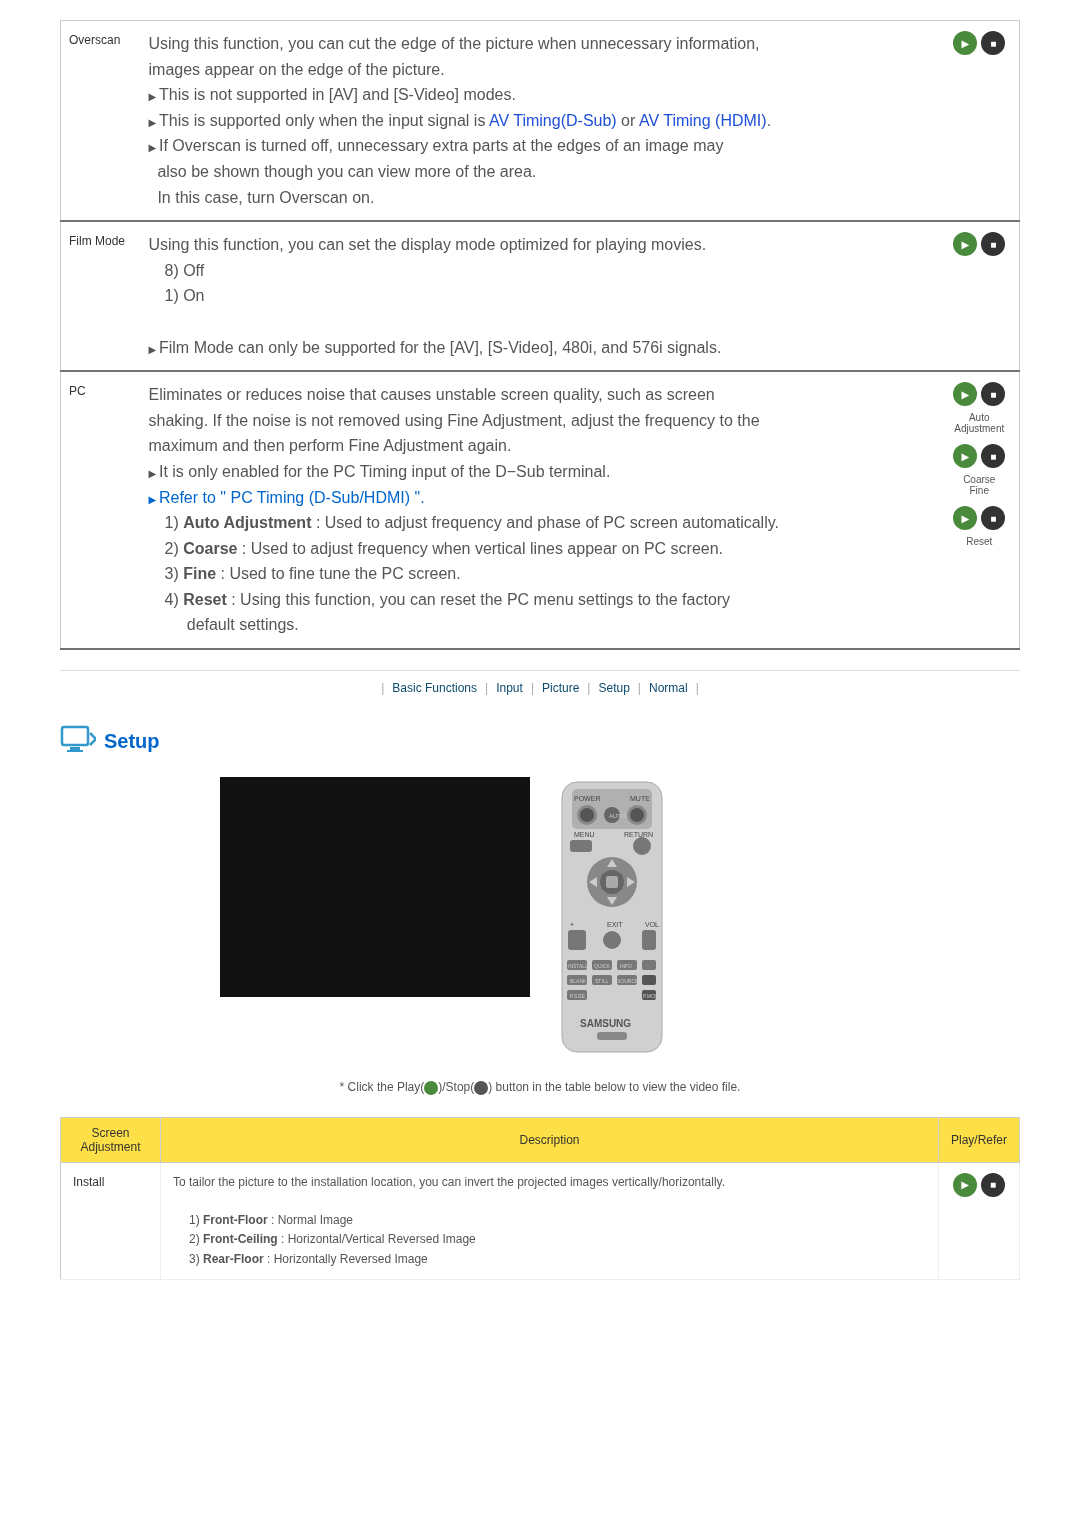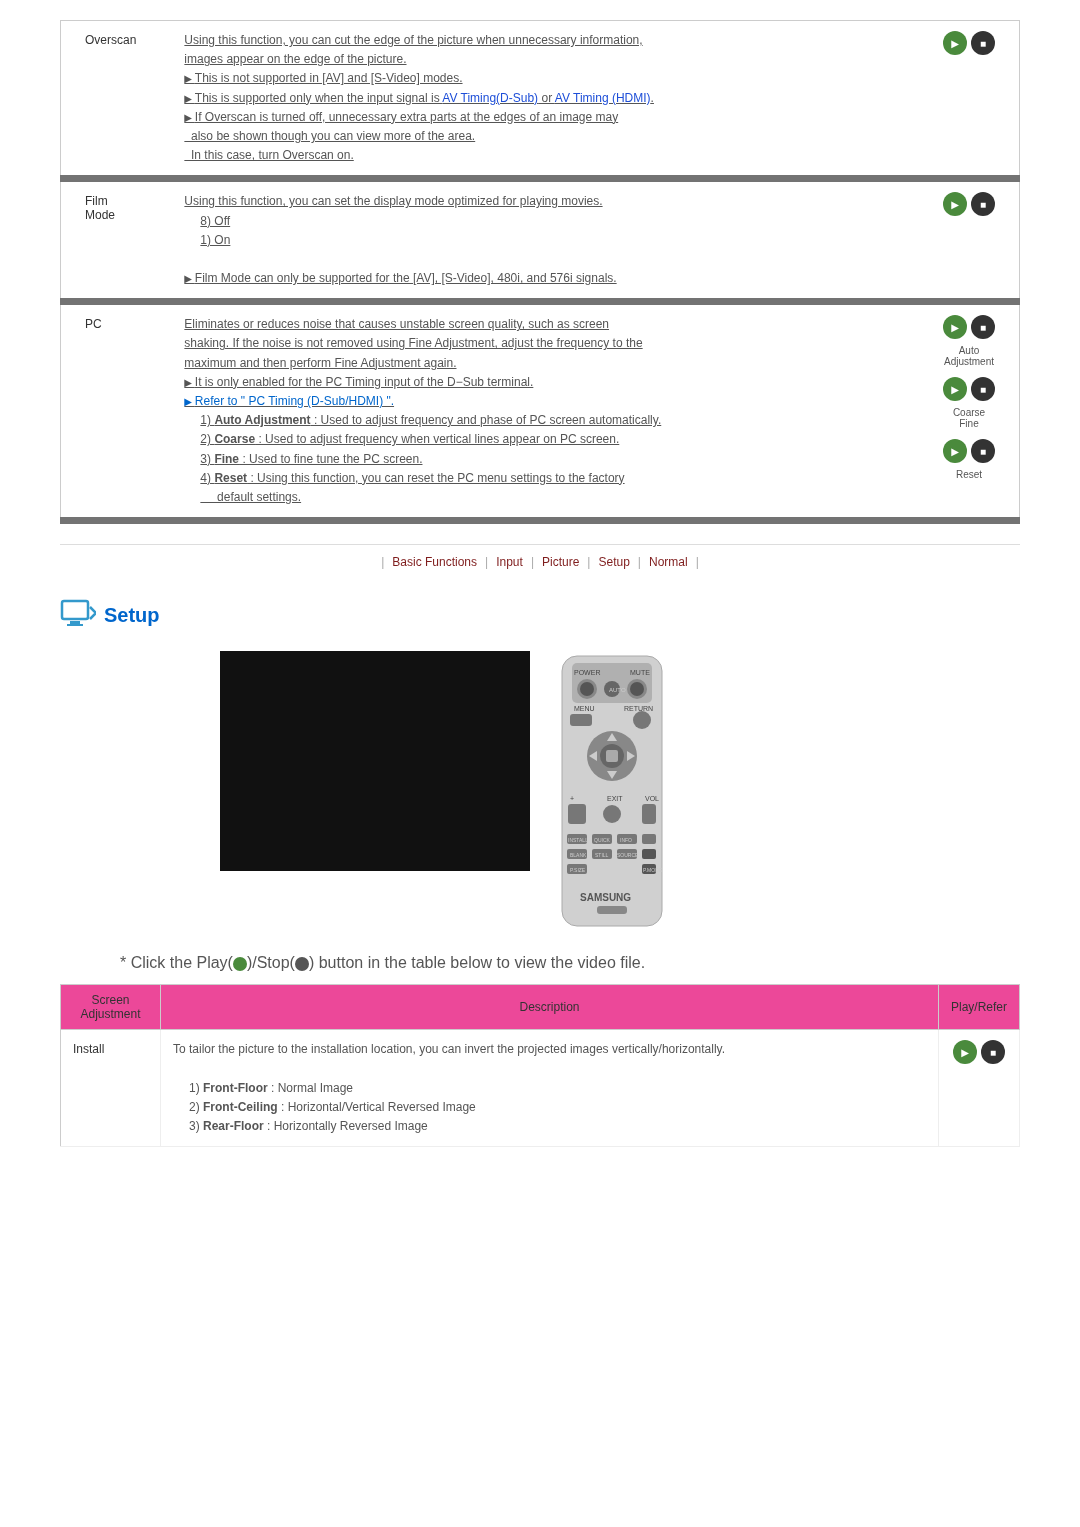--- a/index.html
+++ b/index.html
@@ -16,35 +16,34 @@
     }
 
     
     .main-table {
       width: 100%;
       border-collapse: collapse;
       border: 1px solid #ccc;
       margin-bottom: 20px;
     }
     .main-table td {
-      padding: 10px 24px;
+      padding: 10px 8px;
       vertical-align: top;
-      border-bottom: 7px solid #737373;
+      border-bottom: 2px solid #737373;
     }
     .main-table .label-col {
       width: 80px;
       font-weight: normal;
       color: #333;
       padding-top: 12px;
     }
     .main-table .desc-col {
       color: #555;
-      font-size: 12px;
+      font-size: 16px;
       line-height: 1.6;
-      text-decoration: underline;
     }
     .main-table .icon-col {
       width: 80px;
       text-align: center;
       vertical-align: top;
       padding-top: 10px;
     }
 
     .blue-text { color: #1d4ed8; }
     .indent { padding-left: 16px; }
@@ -89,21 +88,21 @@
       justify-content: center;
       align-items: center;
       gap: 8px;
       padding: 10px 0;
       font-size: 12px;
       color: #555;
       border-top: 1px solid #ddd;
       margin-bottom: 20px;
     }
     .nav-bar a {
-      color: #7f1d1d;
+      color: #0c4a6e;
       text-decoration: none;
       font-size: 12px;
     }
     .nav-bar .separator { color: #aaa; }
 
     
     .setup-section {
       margin-bottom: 20px;
     }
     .setup-header {
@@ -131,35 +130,35 @@
       height: 220px;
       background: #111;
       flex-shrink: 0;
     }
     .remote-container {
       flex-shrink: 0;
     }
 
     
     .notice-text {
-      text-align: left;
-      font-size: 16px;
+      text-align: center;
+      font-size: 12px;
       color: #555;
-      margin-bottom: 12px;
+      margin-bottom: 22px;
       padding: 0 60px;
     }
 
     
     .bottom-table {
       width: 100%;
       border-collapse: collapse;
       border: 1px solid #ccc;
     }
     .bottom-table th {
-      background: #ec4899;
+      background: #fde047;
       padding: 8px 12px;
       text-align: center;
       font-size: 12px;
       font-weight: normal;
       border-bottom: 1px solid #ccc;
       border-right: 1px solid #ccc;
       color: #333;
     }
     .bottom-table td {
       padding: 10px 12px;

